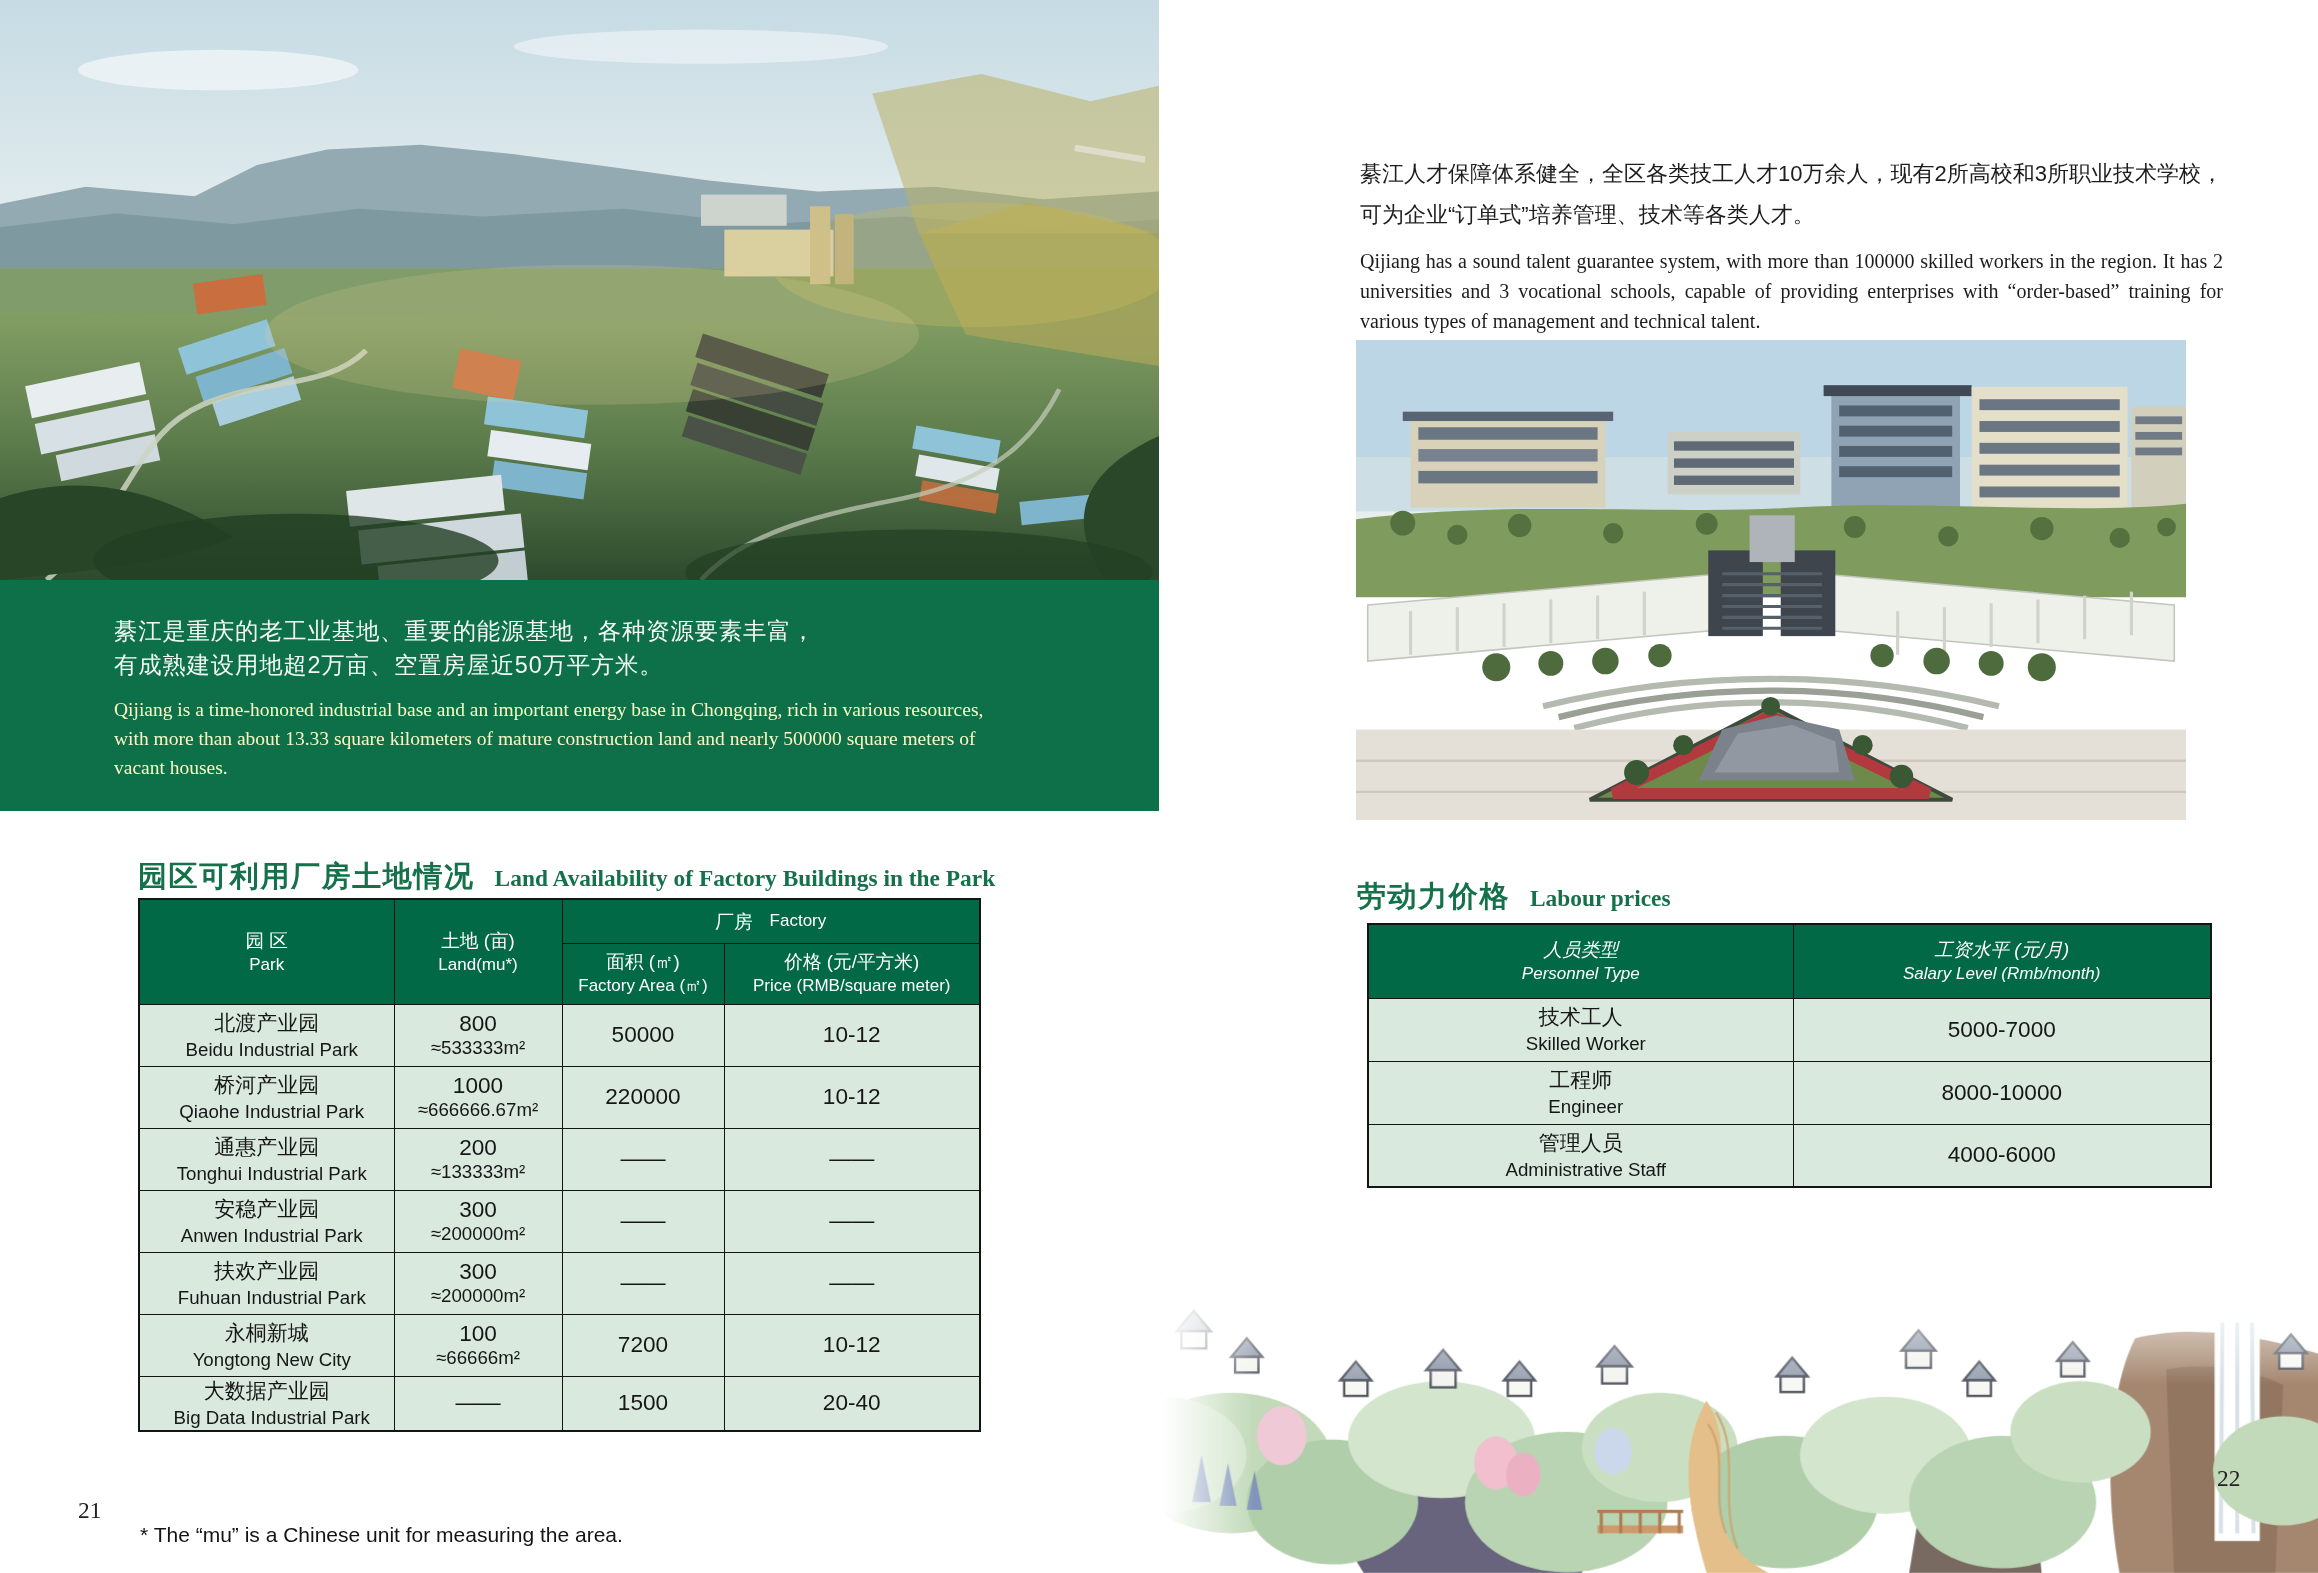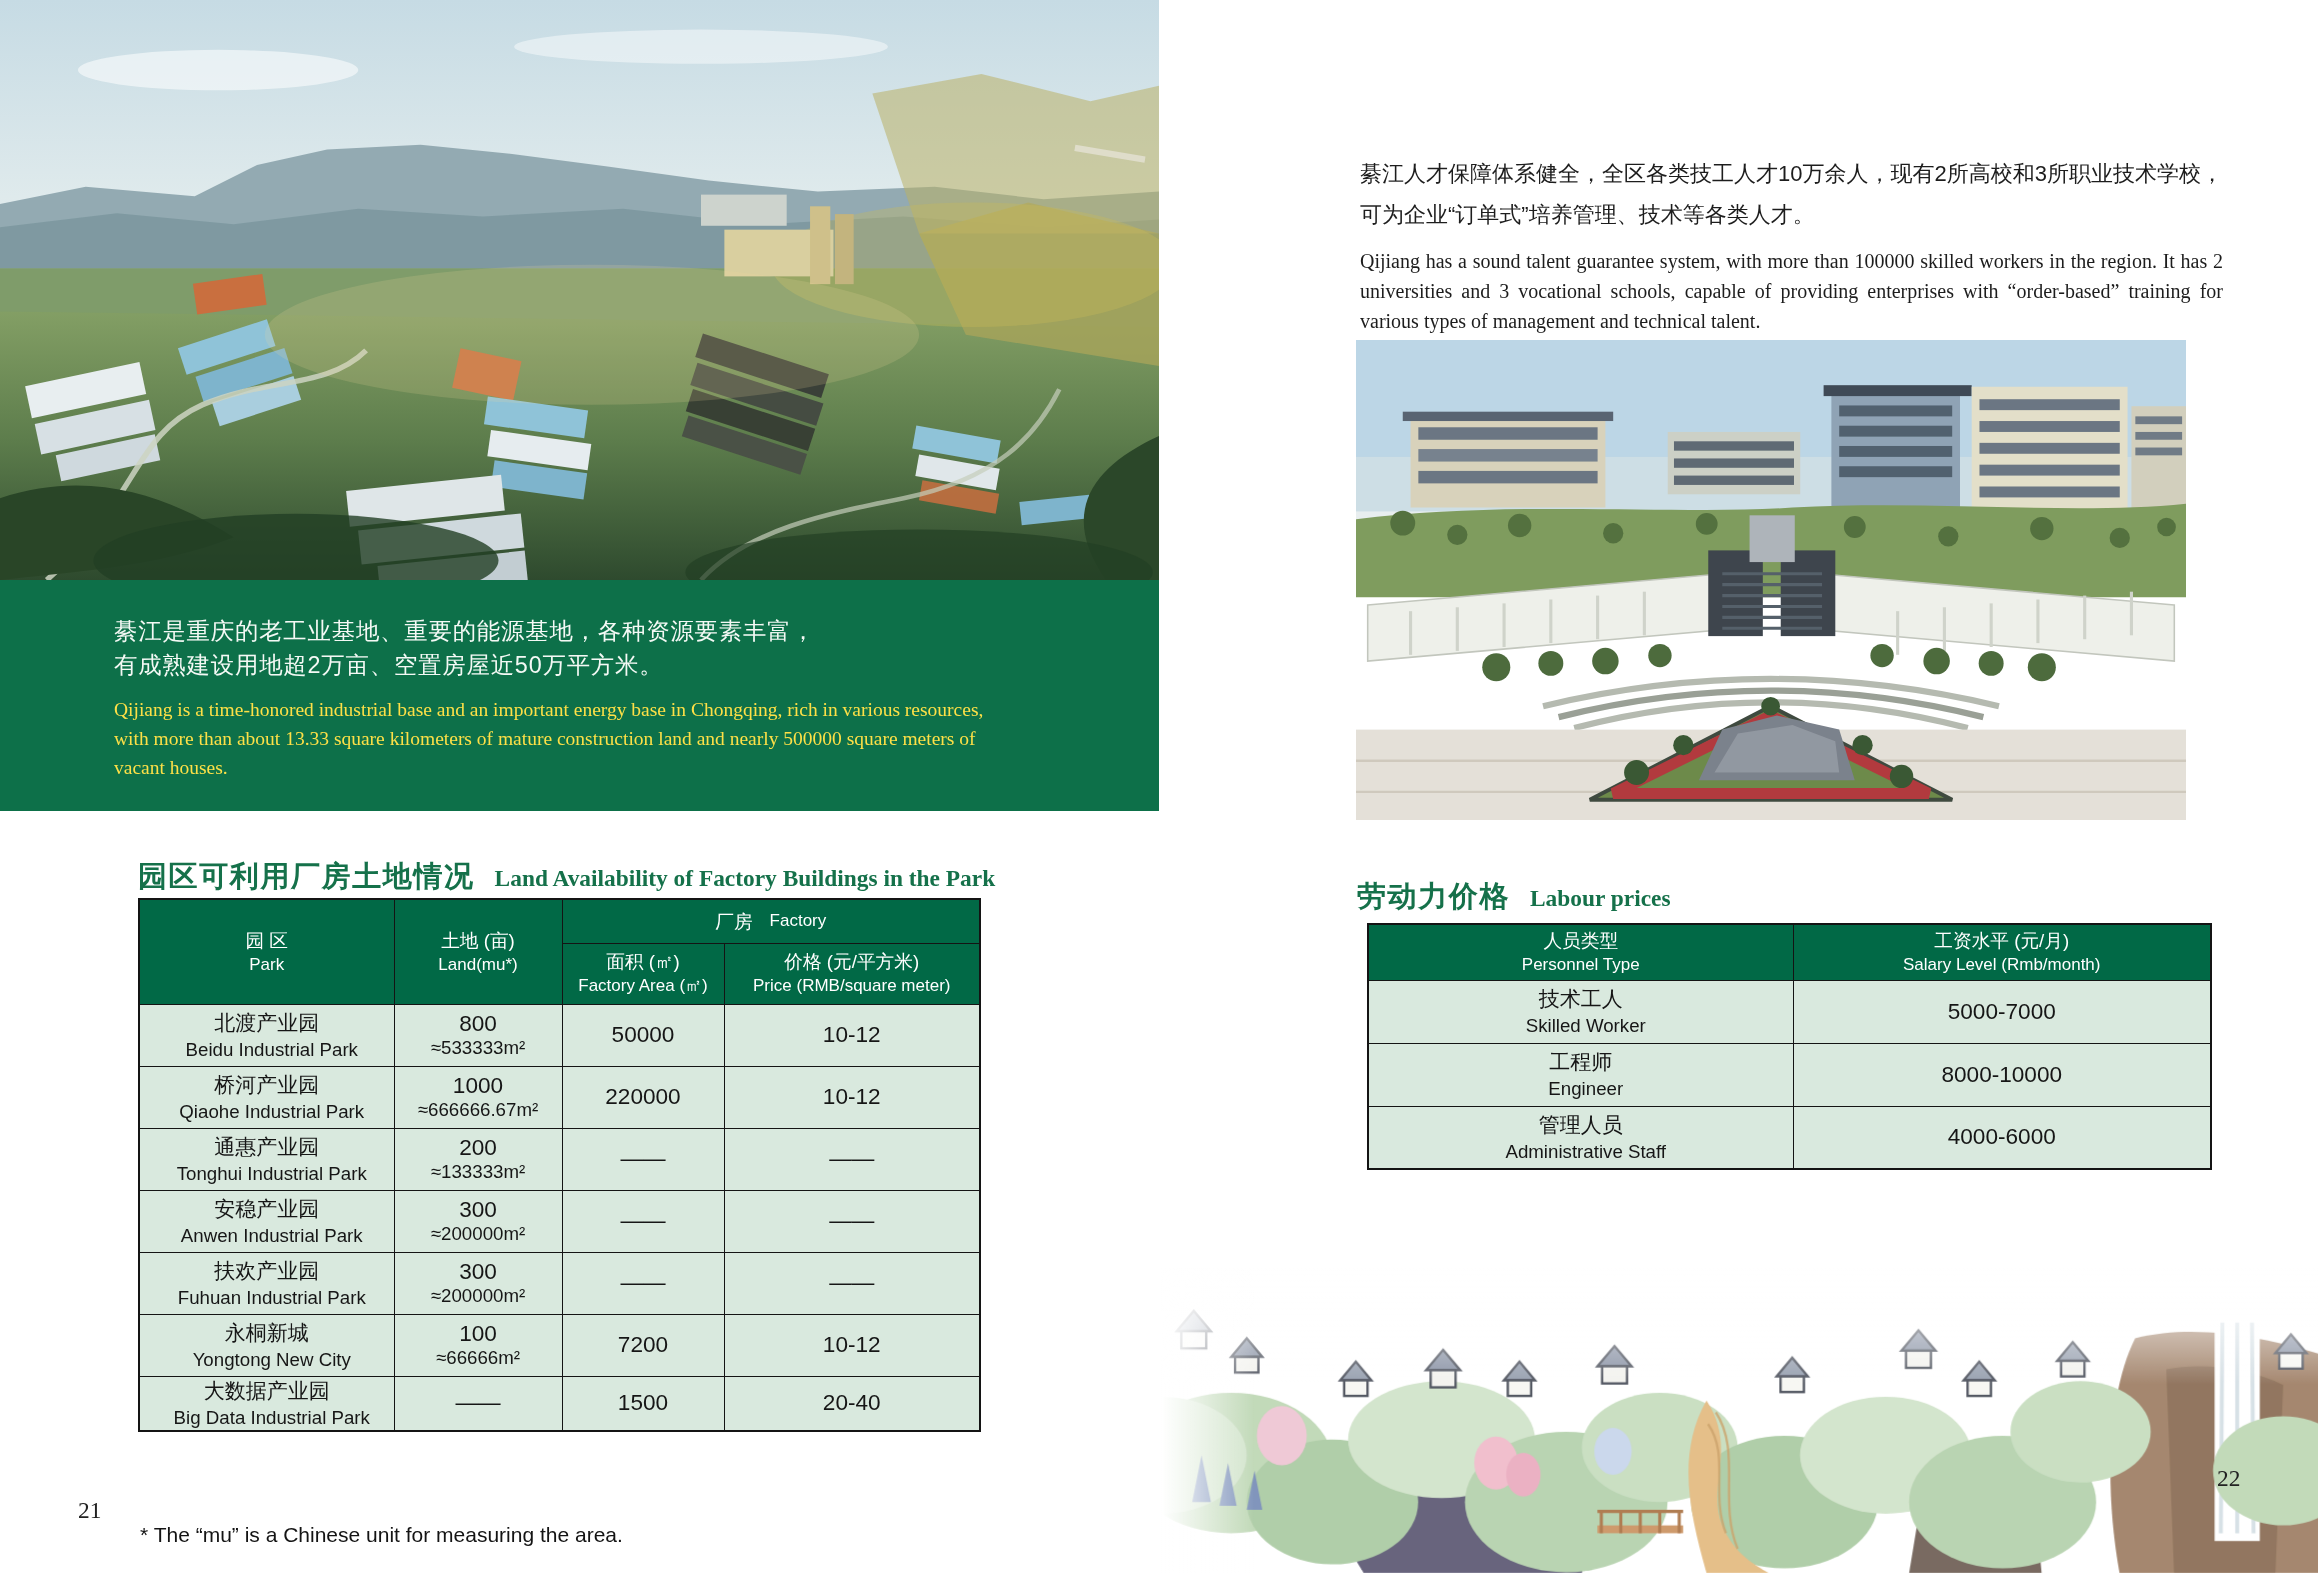--- a/index.html
+++ b/index.html
@@ -7,21 +7,21 @@
               font-family:"Liberation Sans", sans-serif; }
   .spread { position:relative; width:2319px; height:1573px; background:#ffffff; }
   .abs { position:absolute; }
 
   
   .aerial { left:0; top:0; width:1159px; height:580px; }
   .green-block { left:0; top:580px; width:1159px; height:231px;
                  background:#0d7049; color:#eef6f0; padding:34px 47px 0 114px; }
   .green-block .cn { font-size:23.4px; line-height:34px; letter-spacing:0.8px; color:#f4f9f5; }
   .green-block .en { font-family:"Liberation Serif", serif; font-size:19.5px; line-height:29px;
-                     margin-top:12.5px; width:888px; color:#fde047; }
+                     margin-top:12.5px; width:888px; color:#fef9c3; }
 
   .section-title { display:flex; align-items:baseline; color:#15714a; }
   .section-title .t-cn { font-size:29px; font-weight:bold; letter-spacing:1.6px; }
   .section-title .t-en { font-family:"Liberation Serif", serif; font-size:23.4px; font-weight:bold; margin-left:20px; }
 
   table.data { border-collapse:collapse; table-layout:fixed; background:#d9e9de; }
   table.data th, table.data td { border:1.6px solid #141414; text-align:center; vertical-align:middle; padding:0; }
   table.data { border:2.3px solid #141414; }
   table.data th { background:#016946; color:#ffffff; font-weight:normal; }
   .h-cn { font-size:18.7px; line-height:25px; display:block; }
@@ -366,21 +366,21 @@
     <span class="t-cn">劳动力价格</span>
     <span class="t-en">Labour prices</span>
   </div>
 
   <table class="data abs" style="left:1367px; top:923px; width:844px;">
     <colgroup>
         <col style="width:425px">
         <col style="width:418px">
       </colgroup>
     <thead>
-      <tr style="height:56px;">
+      <tr style="height:74px;font-style:italic;">
         <th>
           <span class="h-cn">人员类型</span>
           <span class="h-en">Personnel Type</span>
         </th>
         <th>
           <span class="h-cn">工资水平 (元/月)</span>
           <span class="h-en">Salary Level (Rmb/month)</span>
         </th>
       </tr>
     </thead>

